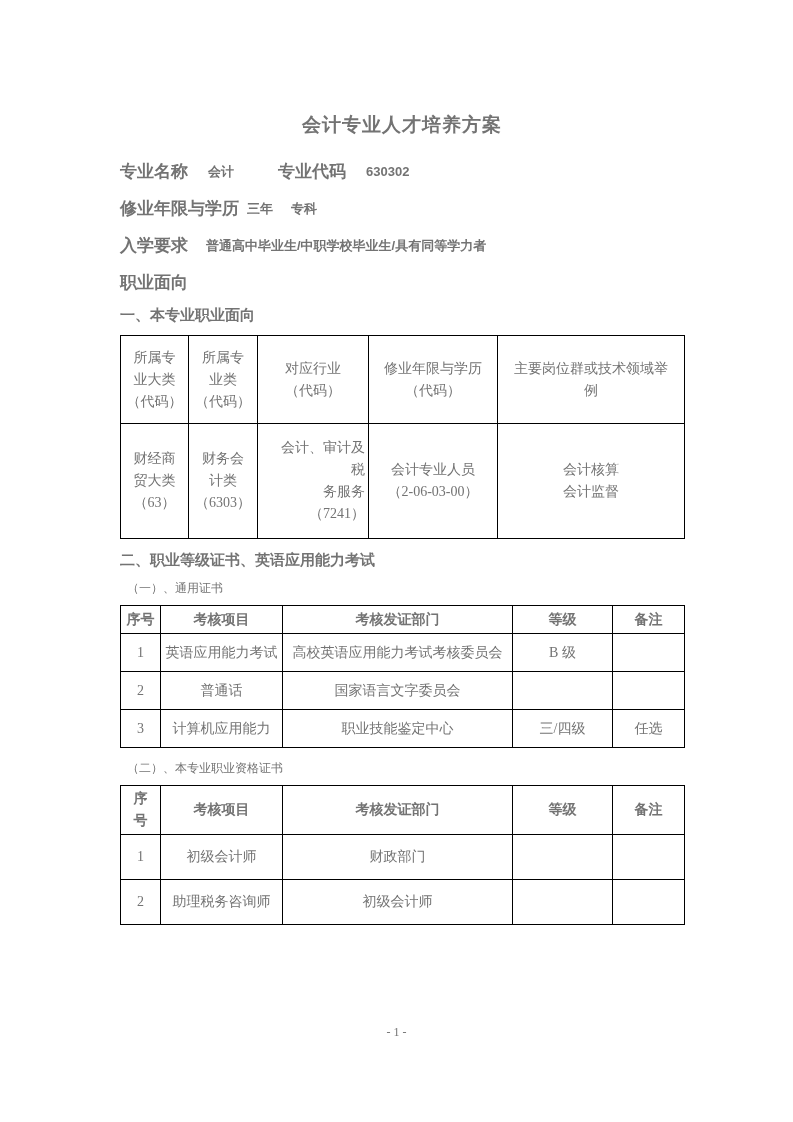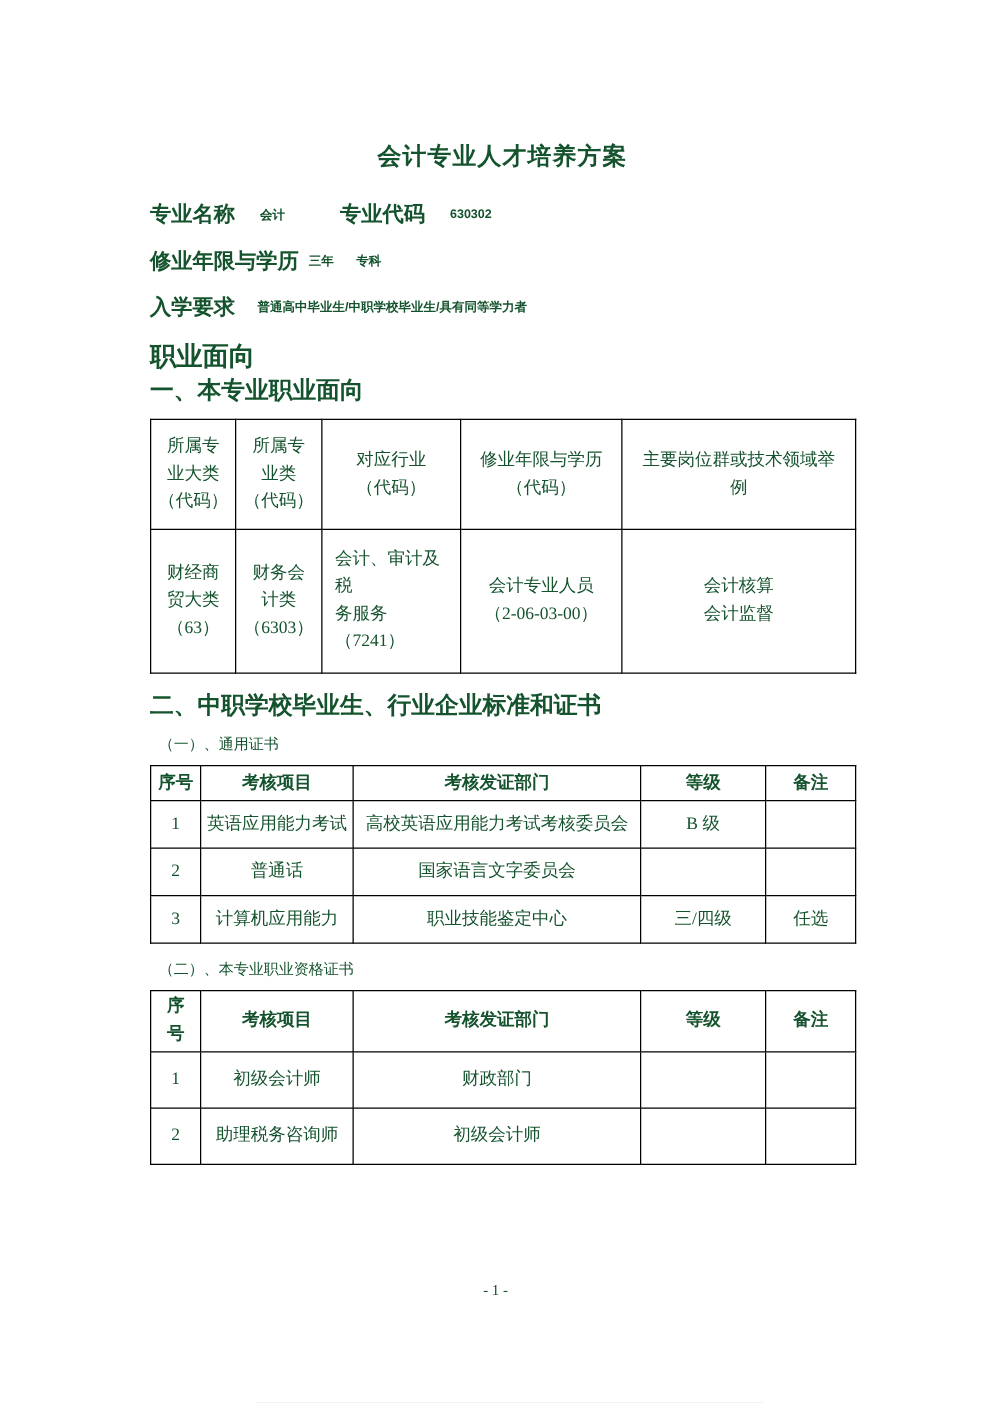--- a/index.html
+++ b/index.html
@@ -1,51 +1,51 @@
 <!DOCTYPE html>
 <html><head>
 <meta charset="utf-8">
 <style>
   * { margin:0; padding:0; box-sizing:border-box; }
   html,body { background:#e9e9e9; }
   .page {
     width:793px; height:1122px; margin:0 auto; background:#ffffff;
-    position:relative; color:#14532d;
+    position:relative; color:#737373;
     font-family:"Liberation Serif","DejaVu Serif",serif;
     overflow:hidden;
   }
   .content { position:absolute; left:120px; top:112px; width:564px; }
 
   .title {
     font-family:"Liberation Sans","DejaVu Sans",sans-serif;
     font-size:19px; font-weight:bold; text-align:center;
     letter-spacing:1px; margin-bottom:22px;
   }
 
   .meta-line { display:flex; align-items:center; margin-bottom:14px; }
   .lbl {
     font-family:"Liberation Sans","DejaVu Sans",sans-serif;
     font-size:17px; font-weight:bold; white-space:pre;
   }
   .val {
     font-family:"Liberation Sans","DejaVu Sans",sans-serif;
-    font-size:10px; font-weight:bold; white-space:pre;
+    font-size:13px; font-weight:bold; white-space:pre;
   }
   .mr8  { margin-right:8px; }
   .mr18 { margin-right:18px; }
   .mr20 { margin-right:20px; }
   .mr44 { margin-right:44px; }
 
   .h-sec {
     font-family:Liberation Serif, serif;
-    font-size:21px; font-weight:bold; 
+    font-size:17px; font-weight:bold; margin-bottom:12px;
   }
   .h-num {
     font-family:"Liberation Sans","DejaVu Sans",sans-serif;
-    font-size:19px; font-weight:bold; margin-bottom:10px;
+    font-size:15px; font-weight:bold; margin-bottom:10px;
   }
   .h-sub {
     font-family:"Liberation Sans","DejaVu Sans",sans-serif;
     font-size:12px; font-weight:normal; margin-bottom:8px; padding-left:7px;
   }
 
   table { border-collapse:collapse; width:564px; table-layout:fixed; margin-bottom:12px; }
   td {
     border:1px solid #000; text-align:center; vertical-align:middle;
     font-size:14px; line-height:22px; white-space:pre-line; padding:2px 3px;
@@ -55,21 +55,21 @@
   .t1 .c0{width:68px}  .t1 .c1{width:69px}  .t1 .c2{width:111px} .t1 .c3{width:129px} .t1 .c4{width:187px}
   .tc .c0{width:40px}  .tc .c1{width:122px} .tc .c2{width:230px} .tc .c3{width:100px} .tc .c4{width:72px}
 
   .t1 tr.r-head { height:88px; }
   .t1 tr.r-data { height:115px; }
   .t2 tr.r-head { height:28px; }
   .t2 tr.r-data { height:38px; }
   .t3 tr.r-head { height:48px; }
   .t3 tr.r-data { height:45px; }
 
-  td.al { text-align:left; padding-left:10px; }
+  td.al { text-align:right; padding-left:10px; }
 
   .footer {
     position:absolute; left:0; right:0; bottom:82px;
     text-align:center; font-size:12px;
     font-family:"Liberation Serif","DejaVu Serif",serif;
   }
 </style>
 </head>
 <body>
 
@@ -134,21 +134,21 @@
 务服务
 （7241）</td>
           <td>会计专业人员
 （2-06-03-00）</td>
           <td>会计核算
 会计监督</td>
         </tr>
       </tbody>
     </table>
 
-    <div class="h-num">二、中职学校毕业生、行业企业标准和证书</div>
+    <div class="h-num">二、职业等级证书、英语应用能力考试</div>
 
     <div class="h-sub">（一）、通用证书</div>
 
     <table class="tc t2">
       <colgroup>
           <col class="c0">
           <col class="c1">
           <col class="c2">
           <col class="c3">
           <col class="c4">

